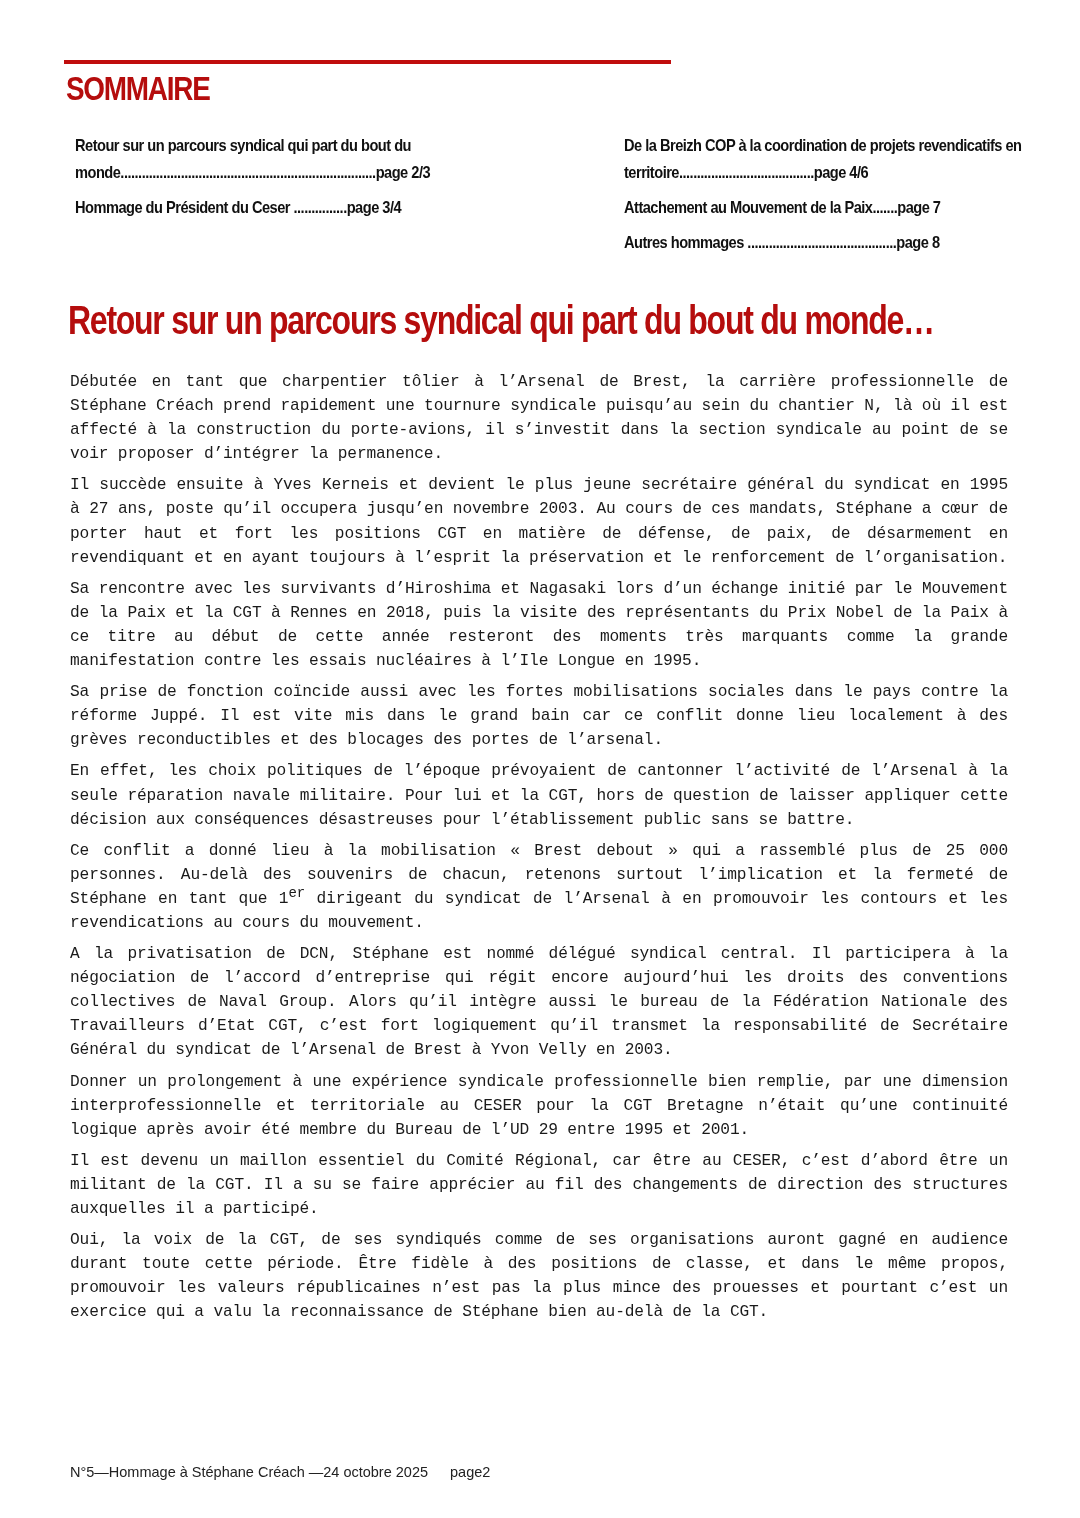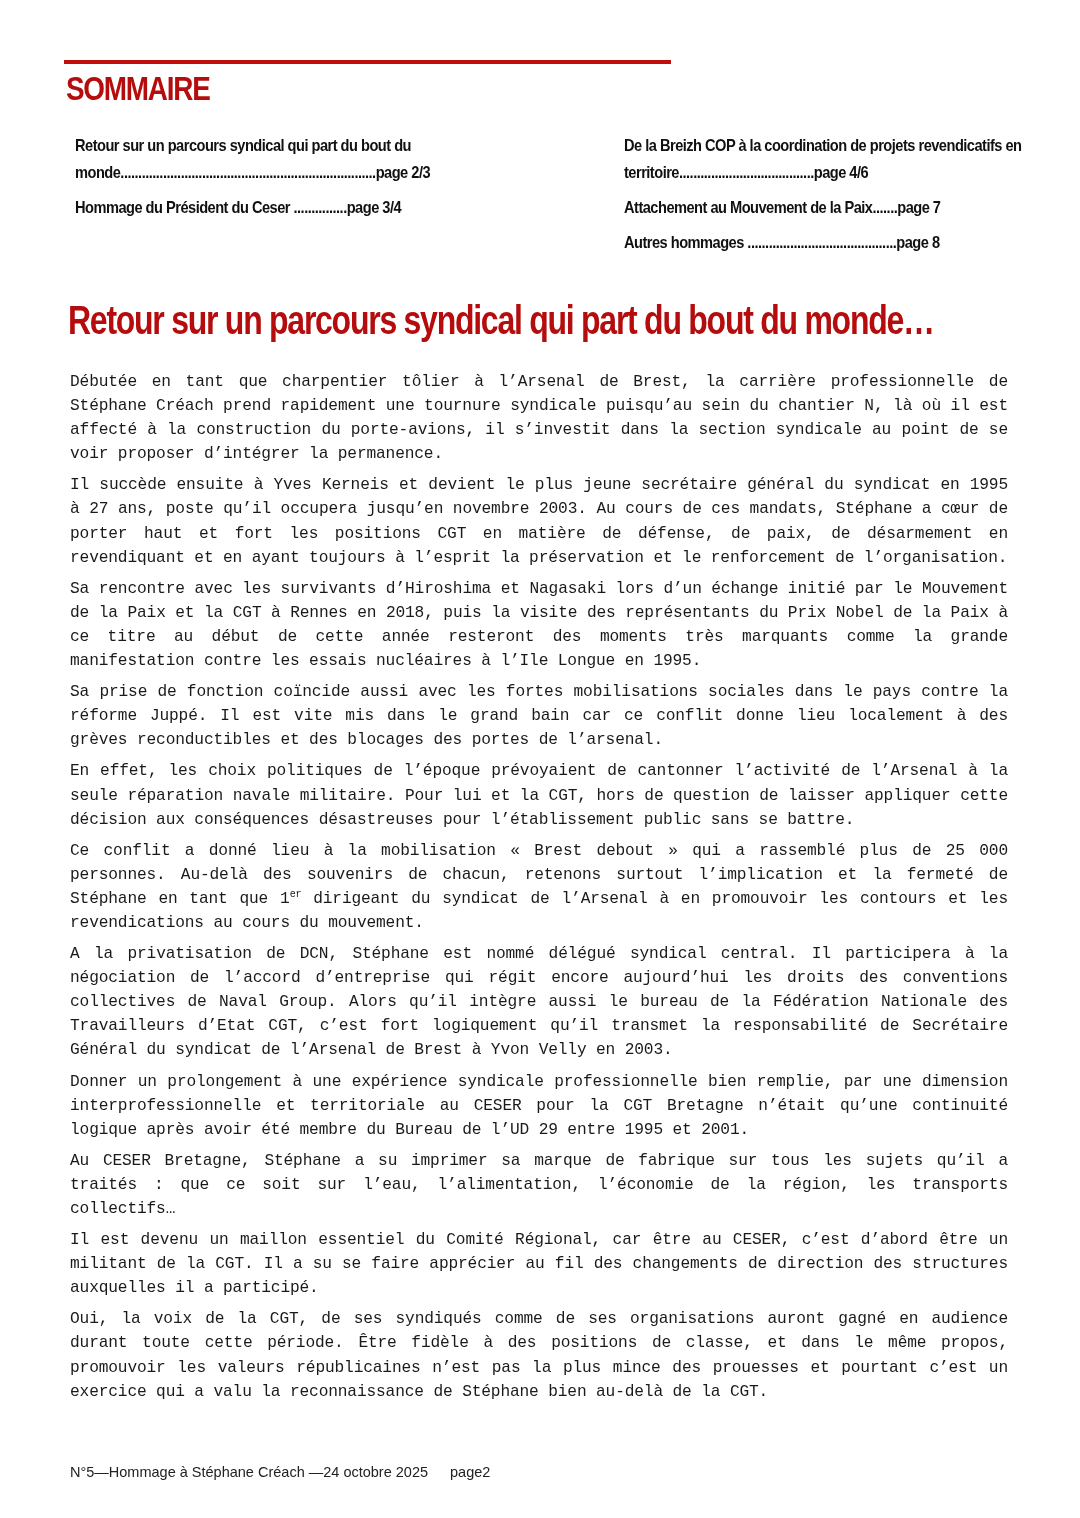--- a/index.html
+++ b/index.html
@@ -9,21 +9,21 @@
     .toc-col { position: absolute; top: 132px; }
     .toc-left { left: 75px; width: 390px; }
     .toc-right { left: 624px; width: 400px; }
     .toc-item { font-weight: bold; font-size: 17px; line-height: 27px; color: #111; margin-bottom: 8px; letter-spacing: -0.6px; transform: scaleX(0.86); transform-origin: left top; width: 116%; }
     .toc-item .page-ref { white-space: nowrap; }
     .article-title { position: absolute; left: 68px; top: 294px; margin: 0; font-weight: bold; font-size: 41px; color: #b50d0d; letter-spacing: -1.6px; transform: scaleX(0.78); transform-origin: left top; white-space: nowrap; line-height: 52px; }
     .article-body { position: absolute; left: 70px; top: 370px; width: 938px; }
     .article-body p { margin: 0 0 7px 0; font-size: 16.2px; line-height: 24.1px; text-align: justify; color: #1a1a1a; letter-spacing: -0.15px; font-family: Liberation Mono, monospace; }
     .footer { position: absolute; left: 70px; top: 1464px; font-size: 14.5px; color: #222; white-space: nowrap; }
     .footer .page-num { margin-left: 22px; }
-    sup { font-size: 10px; line-height: 0; }
+    sup { font-size: 14px; line-height: 0; }
   </style>
 </head>
 <body>
 
 <div class="top-rule"></div>
 <h1 class="sommaire-title">SOMMAIRE</h1>
 
 <div class="toc-col toc-left">
   <div class="toc-item">
     <span>Retour sur un parcours syndical qui part du bout du monde</span><span class="page-ref"><span>........................................................................</span><span>page 2/3</span></span>
@@ -49,20 +49,19 @@
 
 <div class="article-body">
   <p>Débutée en tant que charpentier tôlier à l’Arsenal de Brest, la carrière professionnelle de Stéphane Créach prend rapidement une tournure syndicale puisqu’au sein du chantier N, là où il est affecté à la construction du porte-avions, il s’investit dans la section syndicale au point de se voir proposer d’intégrer la permanence.</p>
   <p>Il succède ensuite à Yves Kerneis et devient le plus jeune secrétaire général du syndicat en 1995 à 27 ans, poste qu’il occupera jusqu’en novembre 2003. Au cours de ces mandats, Stéphane a cœur de porter haut et fort les positions CGT en matière de défense, de paix, de désarmement en revendiquant et en ayant toujours à l’esprit la préservation et le renforcement de l’organisation.</p>
   <p>Sa rencontre avec les survivants d’Hiroshima et Nagasaki lors d’un échange initié par le Mouvement de la Paix et la CGT à Rennes en 2018, puis la visite des représentants du Prix Nobel de la Paix à ce titre au début de cette année resteront des moments très marquants comme la grande manifestation contre les essais nucléaires à l’Ile Longue en 1995.</p>
   <p>Sa prise de fonction coïncide aussi avec les fortes mobilisations sociales dans le pays contre la réforme Juppé. Il est vite mis dans le grand bain car ce conflit donne lieu localement à des grèves reconductibles et des blocages des portes de l’arsenal.</p>
   <p>En effet, les choix politiques de l’époque prévoyaient de cantonner l’activité de l’Arsenal à la seule réparation navale militaire. Pour lui et la CGT, hors de question de laisser appliquer cette décision aux conséquences désastreuses pour l’établissement public sans se battre.</p>
   <p><span>Ce conflit a donné lieu à la mobilisation « Brest debout » qui a rassemblé plus de 25 000 personnes. Au-delà des souvenirs de chacun, retenons surtout l’implication et la fermeté de Stéphane en tant que 1</span><sup>er</sup><span> dirigeant du syndicat de l’Arsenal à en promouvoir les contours et les revendications au cours du mouvement.</span></p>
   <p>A la privatisation de DCN, Stéphane est nommé délégué syndical central. Il participera à la négociation de l’accord d’entreprise qui régit encore aujourd’hui les droits des conventions collectives de Naval Group. Alors qu’il intègre aussi le bureau de la Fédération Nationale des Travailleurs d’Etat CGT, c’est fort logiquement qu’il transmet la responsabilité de Secrétaire Général du syndicat de l’Arsenal de Brest à Yvon Velly en 2003.</p>
   <p>Donner un prolongement à une expérience syndicale professionnelle bien remplie, par une dimension interprofessionnelle et territoriale au CESER pour la CGT Bretagne n’était qu’une continuité logique après avoir été membre du Bureau de l’UD 29 entre 1995 et 2001.</p>
-  <p>Au CESER Bretagne, Stéphane a su imprimer sa marque de fabrique sur tous les sujets qu’il a traités : que ce soit sur l’eau, l’alimentation, l’économie de la région, les transports collectifs…</p>
   <p>Il est devenu un maillon essentiel du Comité Régional, car être au CESER, c’est d’abord être un militant de la CGT. Il a su se faire apprécier au fil des changements de direction des structures auxquelles il a participé.</p>
   <p>Oui, la voix de la CGT, de ses syndiqués comme de ses organisations auront gagné en audience durant toute cette période. Être fidèle à des positions de classe, et dans le même propos, promouvoir les valeurs républicaines n’est pas la plus mince des prouesses et pourtant c’est un exercice qui a valu la reconnaissance de Stéphane bien au-delà de la CGT.</p>
 </div>
 
 <div class="footer">
   <span>N°5—Hommage à Stéphane Créach —24 octobre 2025</span><span class="page-num">page2</span>
 </div>
 
 </body></html>

